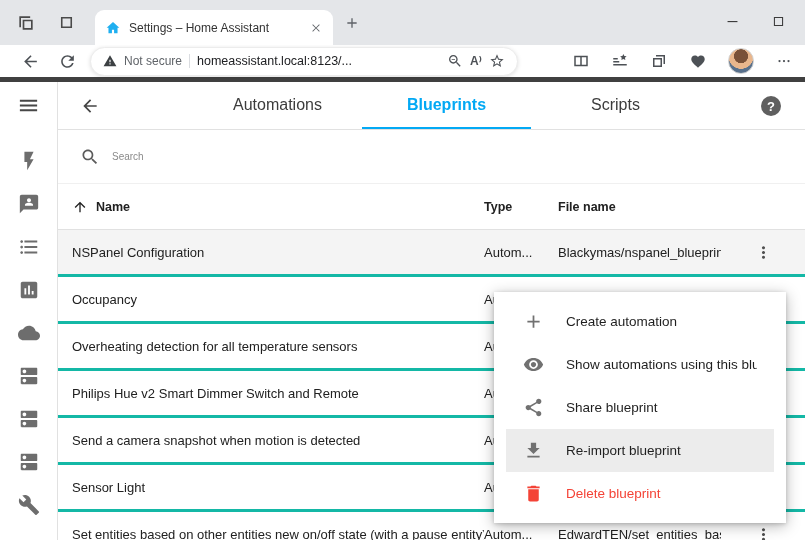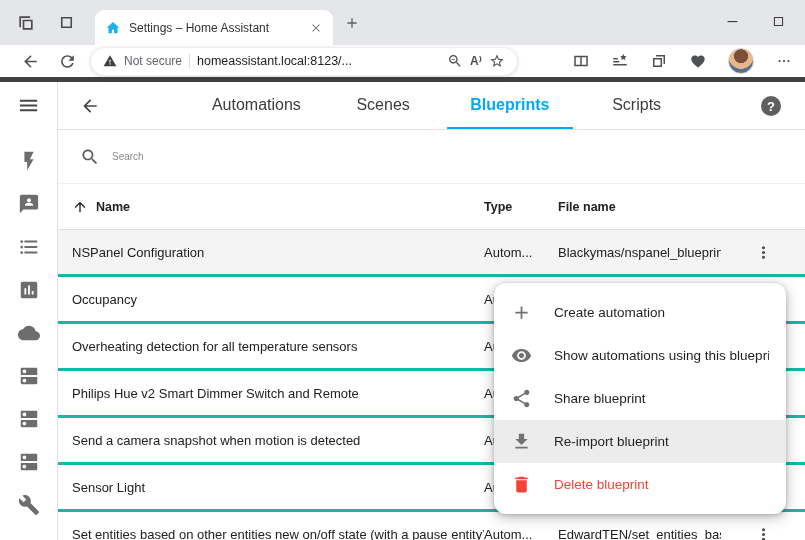--- a/index.html
+++ b/index.html
@@ -61,21 +61,21 @@
   .c-type{width:74px;flex:none;white-space:nowrap;overflow:hidden;}
   .c-file{flex:1;min-width:0;white-space:nowrap;overflow:hidden;}
   .c-kebab{width:84px;flex:none;display:flex;justify-content:center;}
   .sort-ic{width:16px;height:16px;color:#212121;}
 
   .rows{flex:1;overflow:hidden;display:flex;flex-direction:column;}
   .trow{height:47px;flex:none;display:flex;align-items:center;border-bottom:3px solid #14b8a6;font-size:13px;color:#212121;cursor:pointer;background:#fff;}
   .trow.hl{background:#f4f4f4;}
   .trow .c-kebab .ic{width:19px;height:19px;color:#4f4f4f;cursor:pointer;}
 
-  .ctx-menu{position:absolute;left:494px;top:201px;width:292px;background:#fff;border-radius:12px;box-shadow:0 3px 14px rgba(0,0,0,.28),0 1px 4px rgba(0,0,0,.18);padding:8px 0;z-index:20;}
+  .ctx-menu{position:absolute;left:494px;top:210px;width:292px;background:#fff;border-radius:0;box-shadow:0 3px 14px rgba(0,0,0,.28),0 1px 4px rgba(0,0,0,.18);padding:8px 12px;z-index:20;}
   .menu-item{height:43px;display:flex;align-items:center;gap:22px;padding:0 17px;font-size:13.5px;color:#1f1f1f;cursor:pointer;}
   .menu-item .ic{width:21px;height:21px;color:#717171;flex:none;}
   .menu-item.hov{background:#ececec;}
   .menu-item.danger{color:#f44336;}
   .menu-item.danger .ic{color:#f44336;}
   .mi-label{white-space:nowrap;overflow:hidden;}
 </style>
 </head>
 <body>
 
@@ -261,21 +261,20 @@
 
     <div class="content">
       <header class="hdr">
         <span class="ic back">
             <svg viewBox="0 0 24 24">
               <path d="M20 11H7.83l5.59-5.59L12 4l-8 8 8 8 1.41-1.41L7.83 13H20v-2z"></path>
             </svg>
           </span>
         <nav class="nav-tabs">
             <div class="nav-tab">Automations</div>
-            <div class="nav-tab">Scenes</div>
             <div class="nav-tab active">Blueprints</div>
             <div class="nav-tab">Scripts</div>
           </nav>
         <span class="help">?</span>
       </header>
 
       <div class="search-row">
         <span class="ic">
             <svg viewBox="0 0 24 24">
               <path d="M15.5 14h-.79l-.28-.27C15.41 12.59 16 11.11 16 9.5 16 5.91 13.09 3 9.5 3S3 5.91 3 9.5 5.91 16 9.5 16c1.61 0 3.09-.59 4.23-1.57l.27.28v.79l5 4.99L20.49 19l-4.99-5zm-6 0C7.01 14 5 11.99 5 9.5S7.01 5 9.5 5 14 7.01 14 9.5 11.99 14 9.5 14z"></path>

